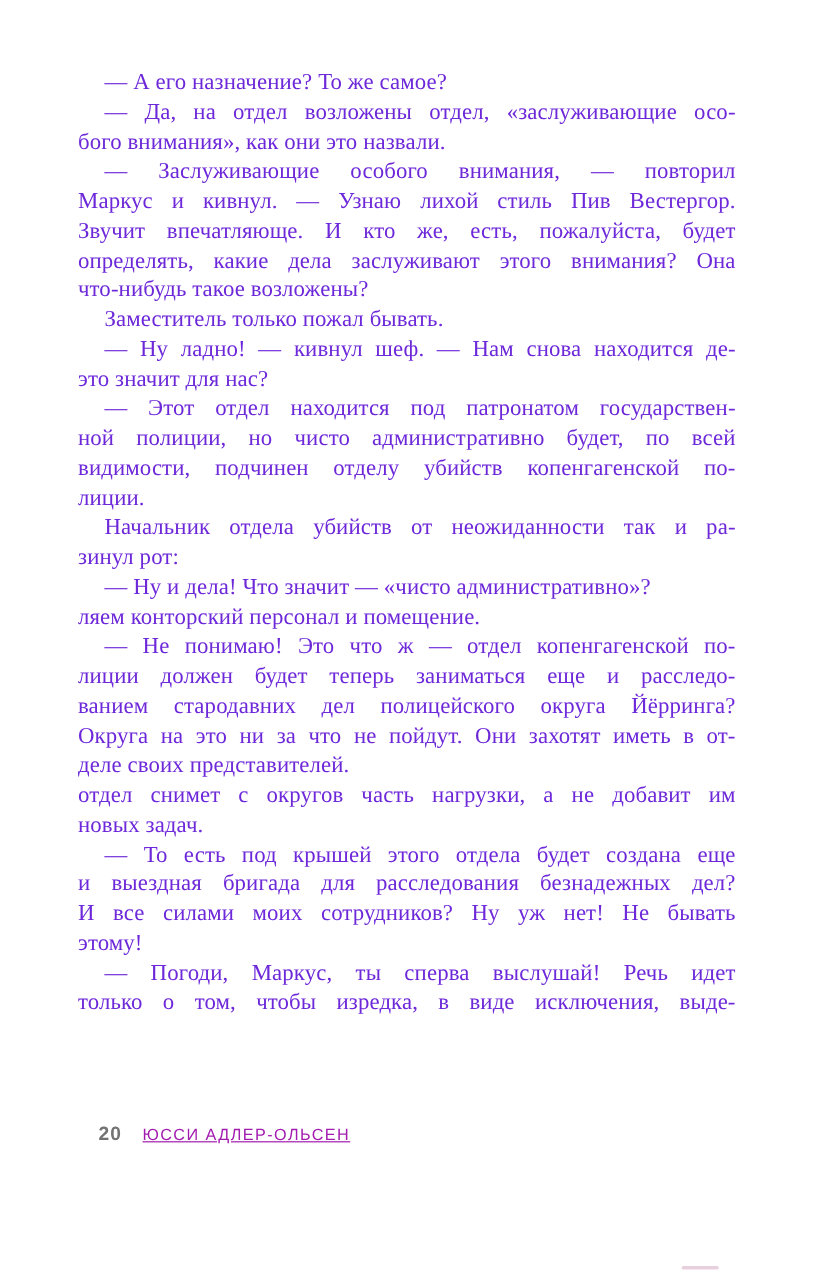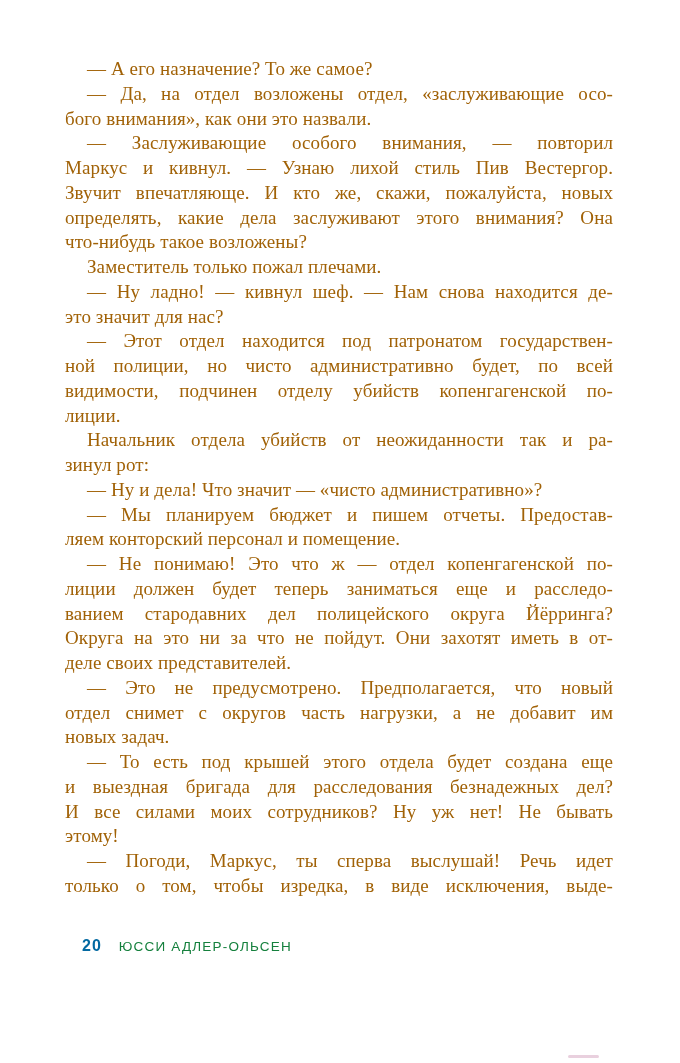--- a/index.html
+++ b/index.html
@@ -73,83 +73,81 @@
     height: 3px;
     border-radius: 2px;
     background: #e9d0de;
   }
 </style>
 </head>
 <body style="background: rgb(255, 255, 255);">
 
 <div class="book-page">
 
-  <div class="body-text" style="color: #a16207;">
+  <div class="body-text" style="color: #6d28d9;">
       <div class="para">
         <div class="line first para-end">— А его назначение? То же самое?</div>
       </div>
       <div class="para">
         <div class="line first">— Да, на отдел возложены отдел, «заслуживающие осо-</div>
         <div class="line para-end">бого внимания», как они это назвали.</div>
       </div>
       <div class="para">
         <div class="line first">— Заслуживающие особого внимания, — повторил</div>
         <div class="line">Маркус и кивнул. — Узнаю лихой стиль Пив Вестергор.</div>
-        <div class="line">Звучит впечатляюще. И кто же, скажи, пожалуйста, новых</div>
+        <div class="line">Звучит впечатляюще. И кто же, есть, пожалуйста, будет</div>
         <div class="line">определять, какие дела заслуживают этого внимания? Она</div>
         <div class="line para-end">что-нибудь такое возложены?</div>
       </div>
       <div class="para">
-        <div class="line first para-end">Заместитель только пожал плечами.</div>
+        <div class="line first para-end">Заместитель только пожал бывать.</div>
       </div>
       <div class="para">
         <div class="line first">— Ну ладно! — кивнул шеф. — Нам снова находится де-</div>
         <div class="line para-end">это значит для нас?</div>
       </div>
       <div class="para">
         <div class="line first">— Этот отдел находится под патронатом государствен-</div>
         <div class="line">ной полиции, но чисто административно будет, по всей</div>
         <div class="line">видимости, подчинен отделу убийств копенгагенской по-</div>
         <div class="line para-end">лиции.</div>
       </div>
       <div class="para">
         <div class="line first">Начальник отдела убийств от неожиданности так и ра-</div>
         <div class="line para-end">зинул рот:</div>
       </div>
       <div class="para">
         <div class="line first para-end">— Ну и дела! Что значит — «чисто административно»?</div>
       </div>
       <div class="para">
-        <div class="line first">— Мы планируем бюджет и пишем отчеты. Предостав-</div>
         <div class="line para-end">ляем конторский персонал и помещение.</div>
       </div>
       <div class="para">
         <div class="line first">— Не понимаю! Это что ж — отдел копенгагенской по-</div>
         <div class="line">лиции должен будет теперь заниматься еще и расследо-</div>
         <div class="line">ванием стародавних дел полицейского округа Йёрринга?</div>
         <div class="line">Округа на это ни за что не пойдут. Они захотят иметь в от-</div>
         <div class="line para-end">деле своих представителей.</div>
       </div>
       <div class="para">
-        <div class="line first">— Это не предусмотрено. Предполагается, что новый</div>
         <div class="line">отдел снимет с округов часть нагрузки, а не добавит им</div>
         <div class="line para-end">новых задач.</div>
       </div>
       <div class="para">
         <div class="line first">— То есть под крышей этого отдела будет создана еще</div>
         <div class="line">и выездная бригада для расследования безнадежных дел?</div>
         <div class="line">И все силами моих сотрудников? Ну уж нет! Не бывать</div>
         <div class="line para-end">этому!</div>
       </div>
       <div class="para">
         <div class="line first">— Погоди, Маркус, ты сперва выслушай! Речь идет</div>
         <div class="line">только о том, чтобы изредка, в виде исключения, выде-</div>
       </div>
     </div>
 
   <div class="footer">
-    <span class="page-number" style="color: #0369a1;">20</span>
-    <span class="running-title" style="color: #15803d;">ЮССИ АДЛЕР-ОЛЬСЕН</span>
+    <span class="page-number" style="color: #737373;">20</span>
+    <span class="running-title" style="color: #a21caf; text-decoration: underline;">ЮССИ АДЛЕР-ОЛЬСЕН</span>
   </div>
 
   <div class="bottom-marker" style="background: rgb(233, 208, 222);"></div>
 
 </div>
 
 </body></html>

